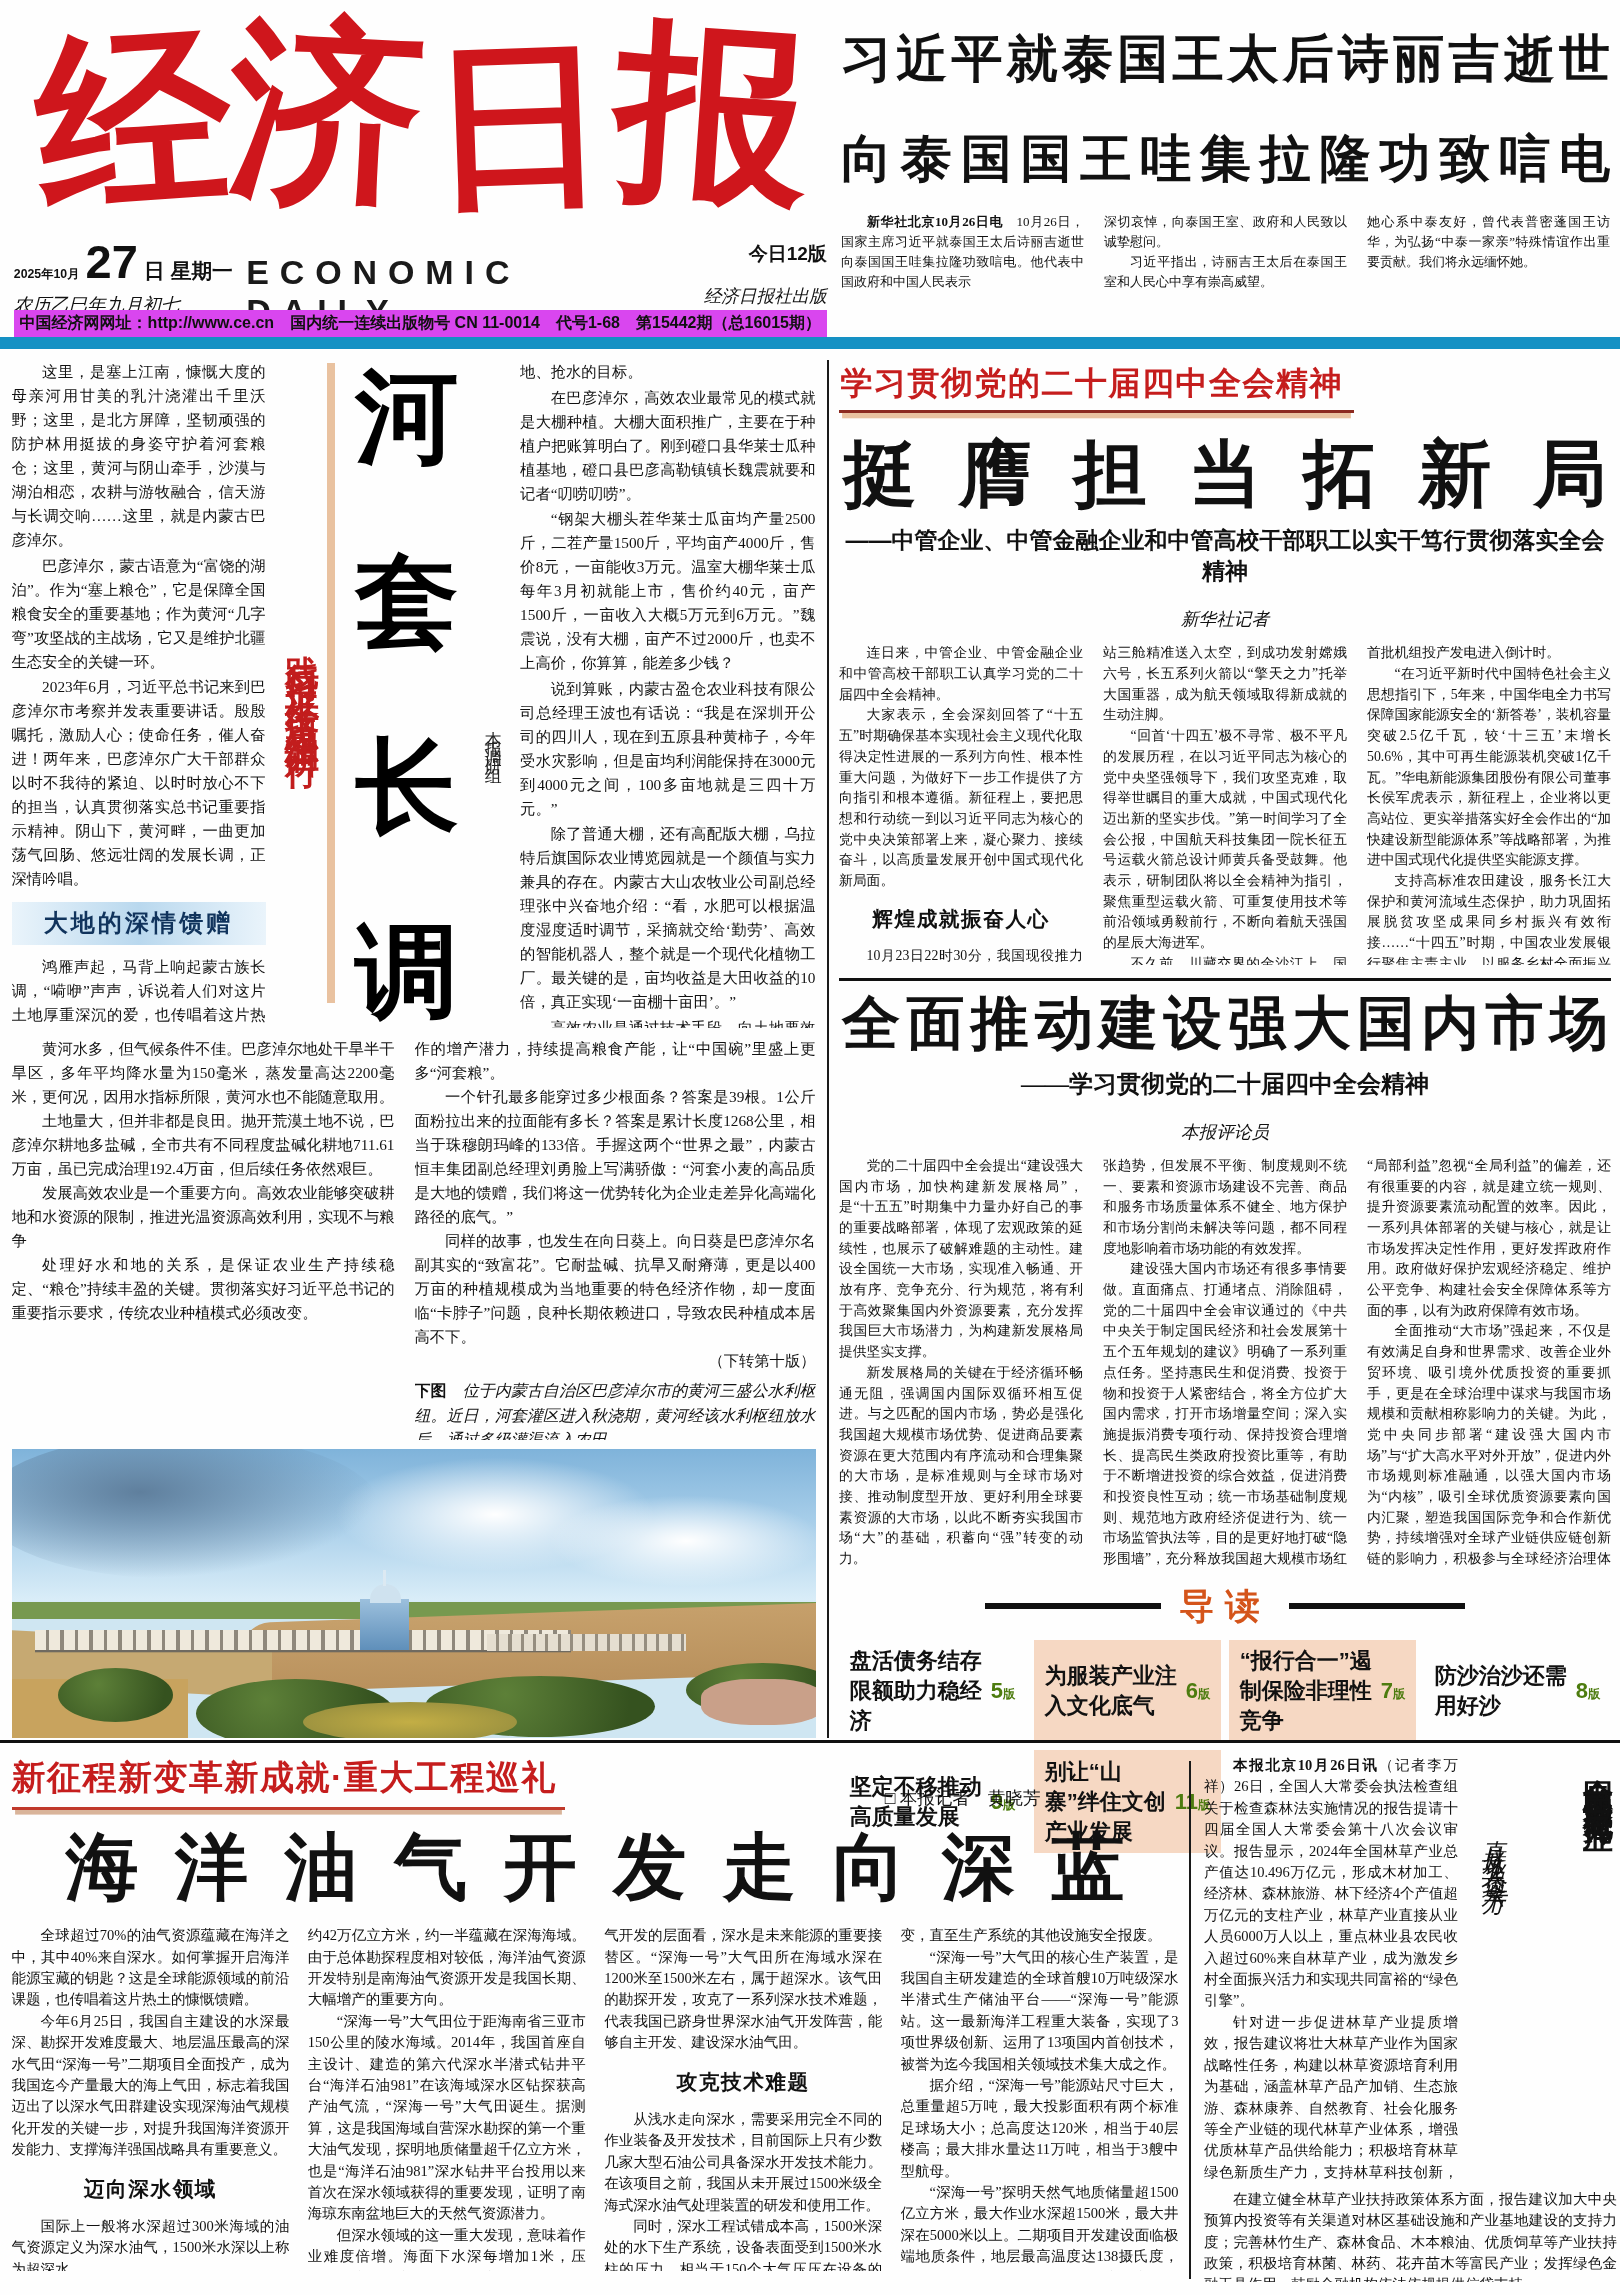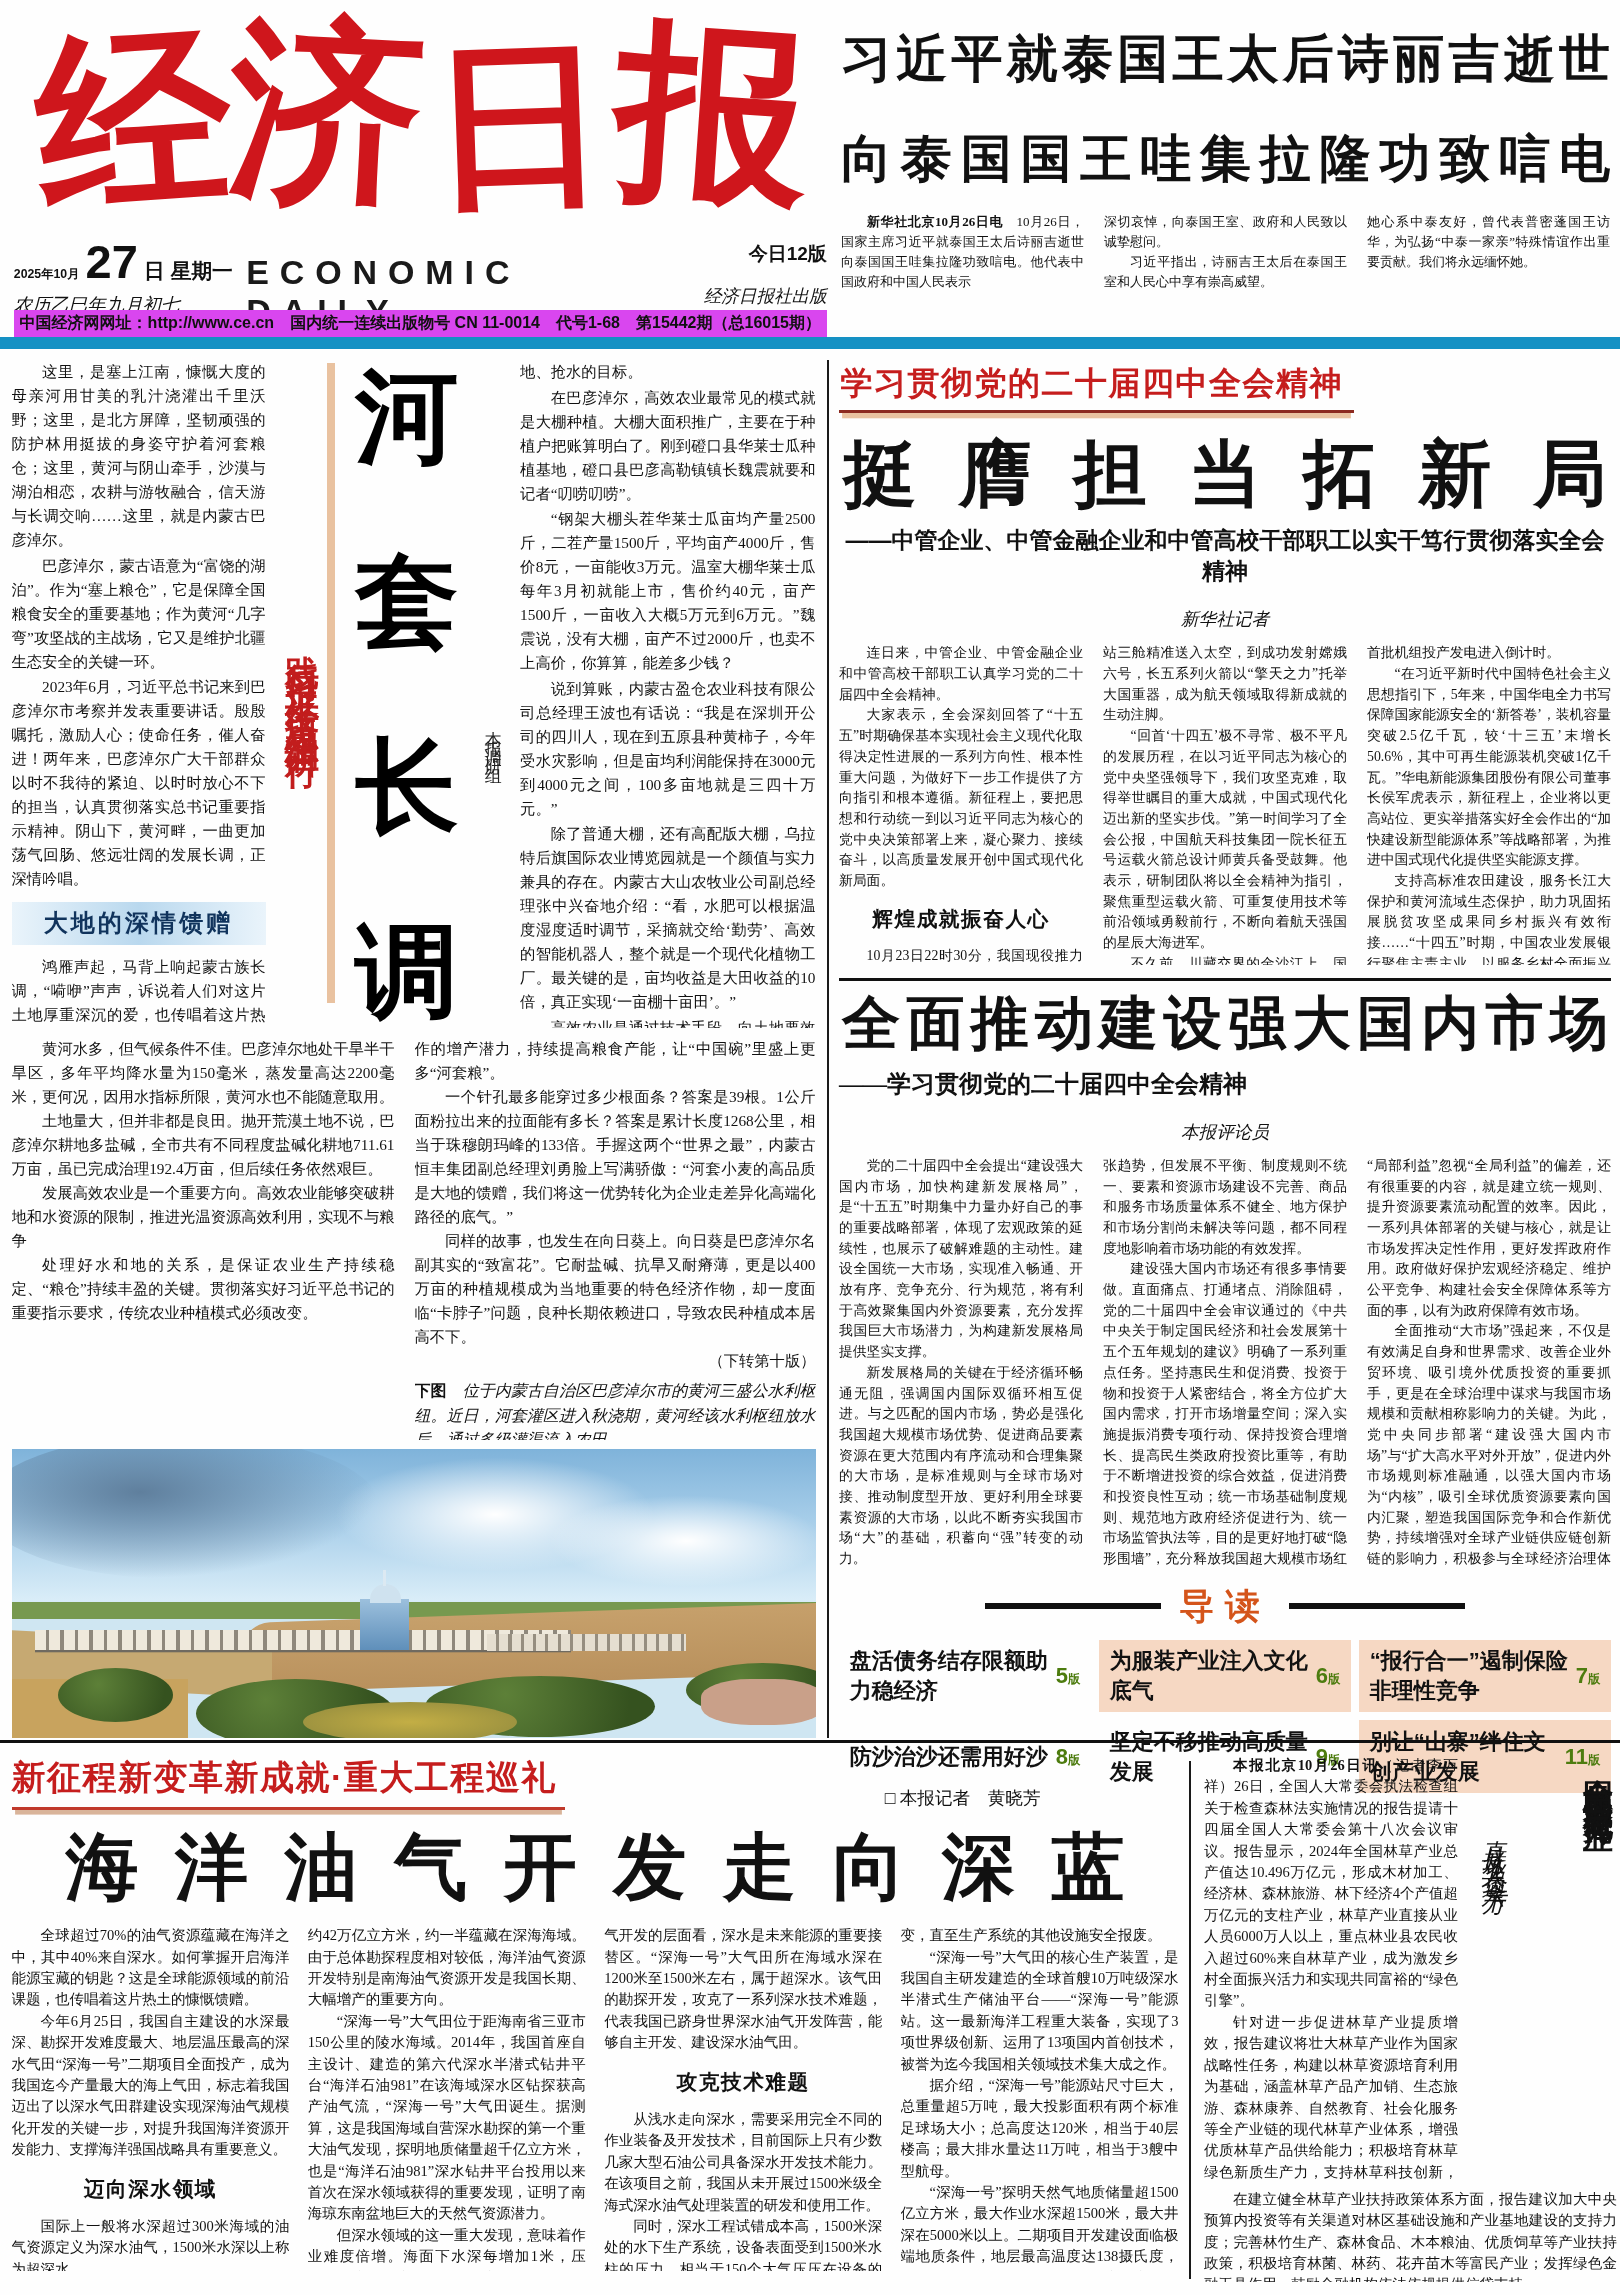--- a/index.html
+++ b/index.html
@@ -102,28 +102,28 @@
               text-align:justify;text-align-last:justify;padding:0 4.6px;}
   .c-subhead{margin-top:8px;font-size:23px;font-weight:900;text-align:center;letter-spacing:0;}
   .c-byline{margin-top:20px;text-align:center;font-size:17.6px;font-style:italic;}
   .c-body{display:flex;gap:20px;margin-top:12.3px;font-size:13.8px;line-height:20.7px;}
   .c-body .col{flex:1;overflow:hidden;}
   .c-body1 .col{height:322px;}
   .c-body2 .col{height:413px;}
   .inner-subhead{font-size:20.7px;font-weight:900;text-align:center;margin:17px 0;letter-spacing:1.5px;}
   .c-divider{height:3.1px;background:#111;margin:12.3px 0 10.7px 0;}
   .c-headline2{font-size:58px;font-weight:900;line-height:1.1;text-align:justify;text-align-last:justify;padding:0 3.1px;}
-  .c-subhead2{margin-top:12.3px;font-size:24px;font-weight:900;}
+  .c-subhead2{margin-top:12.3px;font-size:24px;font-weight:900;text-align:center;}
 
   
   .guide{margin-top:13.8px;}
   .guide-head{display:flex;align-items:center;justify-content:center;gap:18.4px;}
   .guide-line{width:176px;height:6.1px;background:#111;}
   .guide-title{font-size:35px;font-weight:900;color:#d4541a;letter-spacing:10.7px;font-family:"Liberation Sans",sans-serif;}
-  .guide-grid{display:grid;grid-template-columns:1fr 1fr 1fr;column-gap:6.1px;row-gap:6.9px;margin-top:10.7px;gap:8px;}
+  .guide-grid{display:grid;grid-template-columns:1fr 1fr 1fr 1fr;column-gap:6.1px;row-gap:6.9px;margin-top:10.7px;gap:8px;}
   .guide-item{display:flex;align-items:center;justify-content:space-between;padding:6.1px 10.7px;
               font-size:22px;font-weight:900;font-family:"Liberation Sans",sans-serif;}
   .guide-item.hl{background:#f6d8c3;}
   .gpg{color:#4d7c0f;white-space:nowrap;}
   .gpg small{font-size:12.3px;font-weight:700;}
 
   
   .bottom-left{position:absolute;left:11.5px;top:1755px;width:1167px;height:533px;}
   .b-kicker-row{display:flex;align-items:flex-end;justify-content:space-between;}
   .b-kicker{display:inline-block;font-size:34px;font-weight:900;color:#c51d1d;letter-spacing:1.5px;

